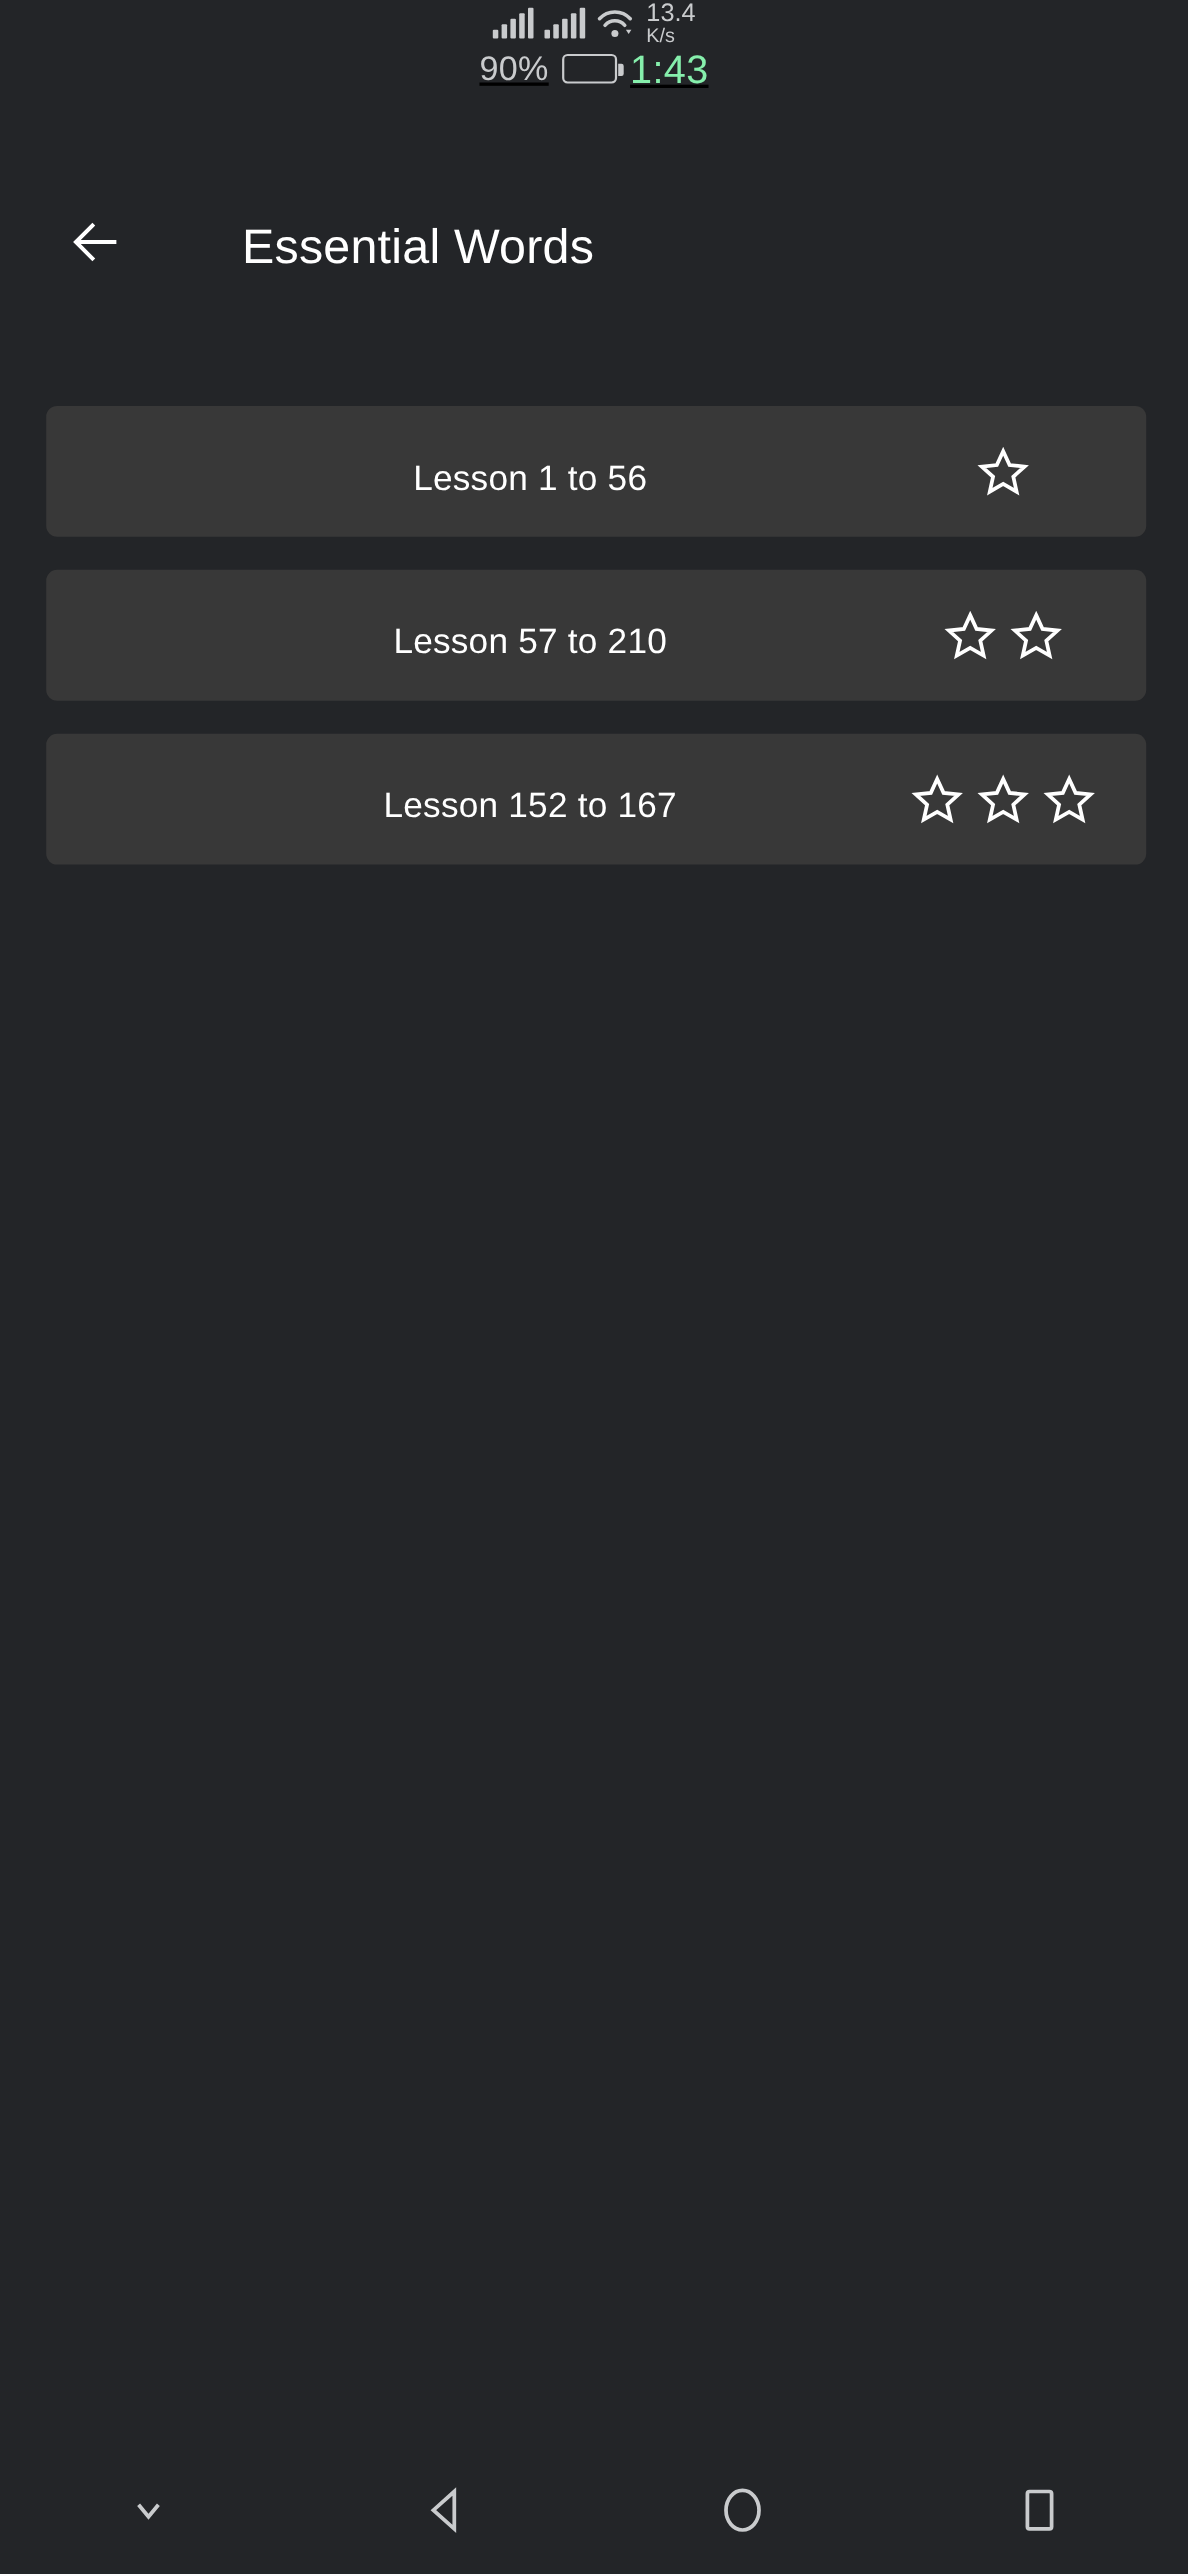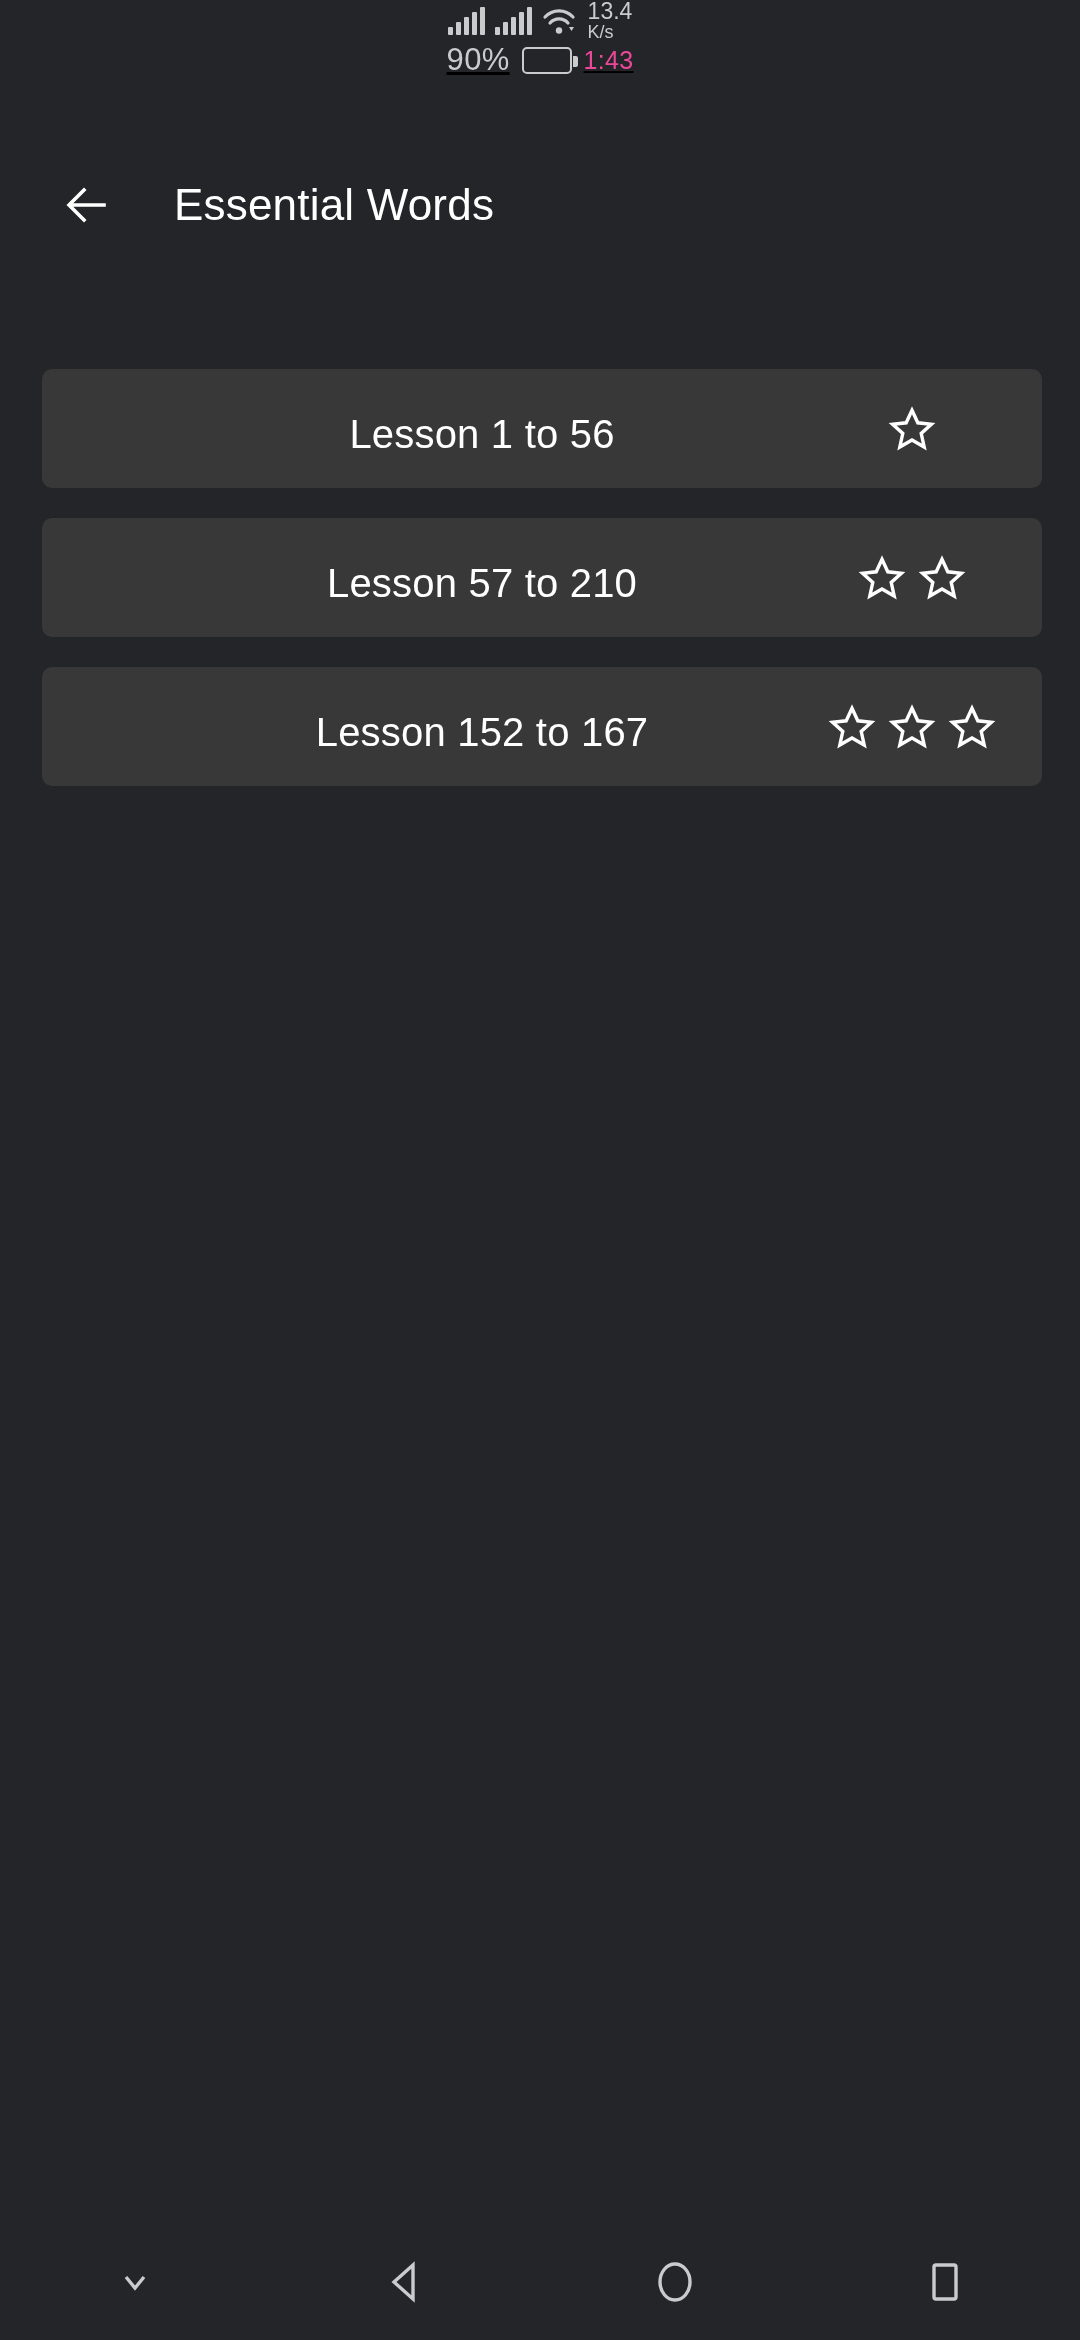--- a/index.html
+++ b/index.html
@@ -40,26 +40,26 @@
   .batt-pct{ color:#c9cbcd; font-size:31px; letter-spacing:.3px; }
   .batt-icon{
     position:relative; width:50px; height:27px;
     border:2.5px solid #c9cbcd; border-radius:5px; padding:3px;
   }
   .batt-icon .fill{ height:100%; background:#c9cbcd; border-radius:1px; }
   .batt-icon:after{
     content:""; position:absolute; right:-8px; top:7px;
     width:5px; height:11px; background:#c9cbcd; border-radius:0 2px 2px 0;
   }
-  .clock{ color:#ec4899; font-size:25px; letter-spacing:.3px; }
+  .clock{ color:#86efac; font-size:36px; letter-spacing:.3px; }
 
   
   .app-bar{
     position:absolute; top:160px; left:0; width:1080px; height:90px;
-    display:flex; align-items:center; padding-left:56px;
+    display:flex; align-items:flex-end; padding-left:56px;gap:46px;
   }
   .back-btn{
     width:60px; height:60px; display:flex; align-items:center; justify-content:center;
     cursor:pointer;
   }
   .back-btn svg{ width:48px; height:48px; display:block; }
   .app-title{
     color:#ffffff; font-size:44px; font-weight:400; margin-left:58px;
     letter-spacing:.2px; white-space:nowrap;
   }
@@ -68,21 +68,21 @@
   .lesson-list{
     position:absolute; top:369px; left:42px; width:1000px;
     display:flex; flex-direction:column; gap:30px;
   }
   .lesson-card{
     position:relative; height:119px; background:#383838; border-radius:10px;
     display:flex; align-items:center; cursor:pointer;
   }
   .lesson-label{
     position:absolute; left:0; right:0; text-align:center;
-    color:#ffffff; font-size:40px; font-weight:400; letter-spacing:.2px;
+    color:#ffffff; font-size:32px; font-weight:400; letter-spacing:.2px;
     padding-right:120px;
     margin-top:12px;
   }
   .stars{
     position:absolute; right:0; width:260px; height:100%;
     display:flex; align-items:center; justify-content:center; gap:12px;
   }
   .stars svg{ width:48px; height:48px; display:block; flex:none; }
 
   

